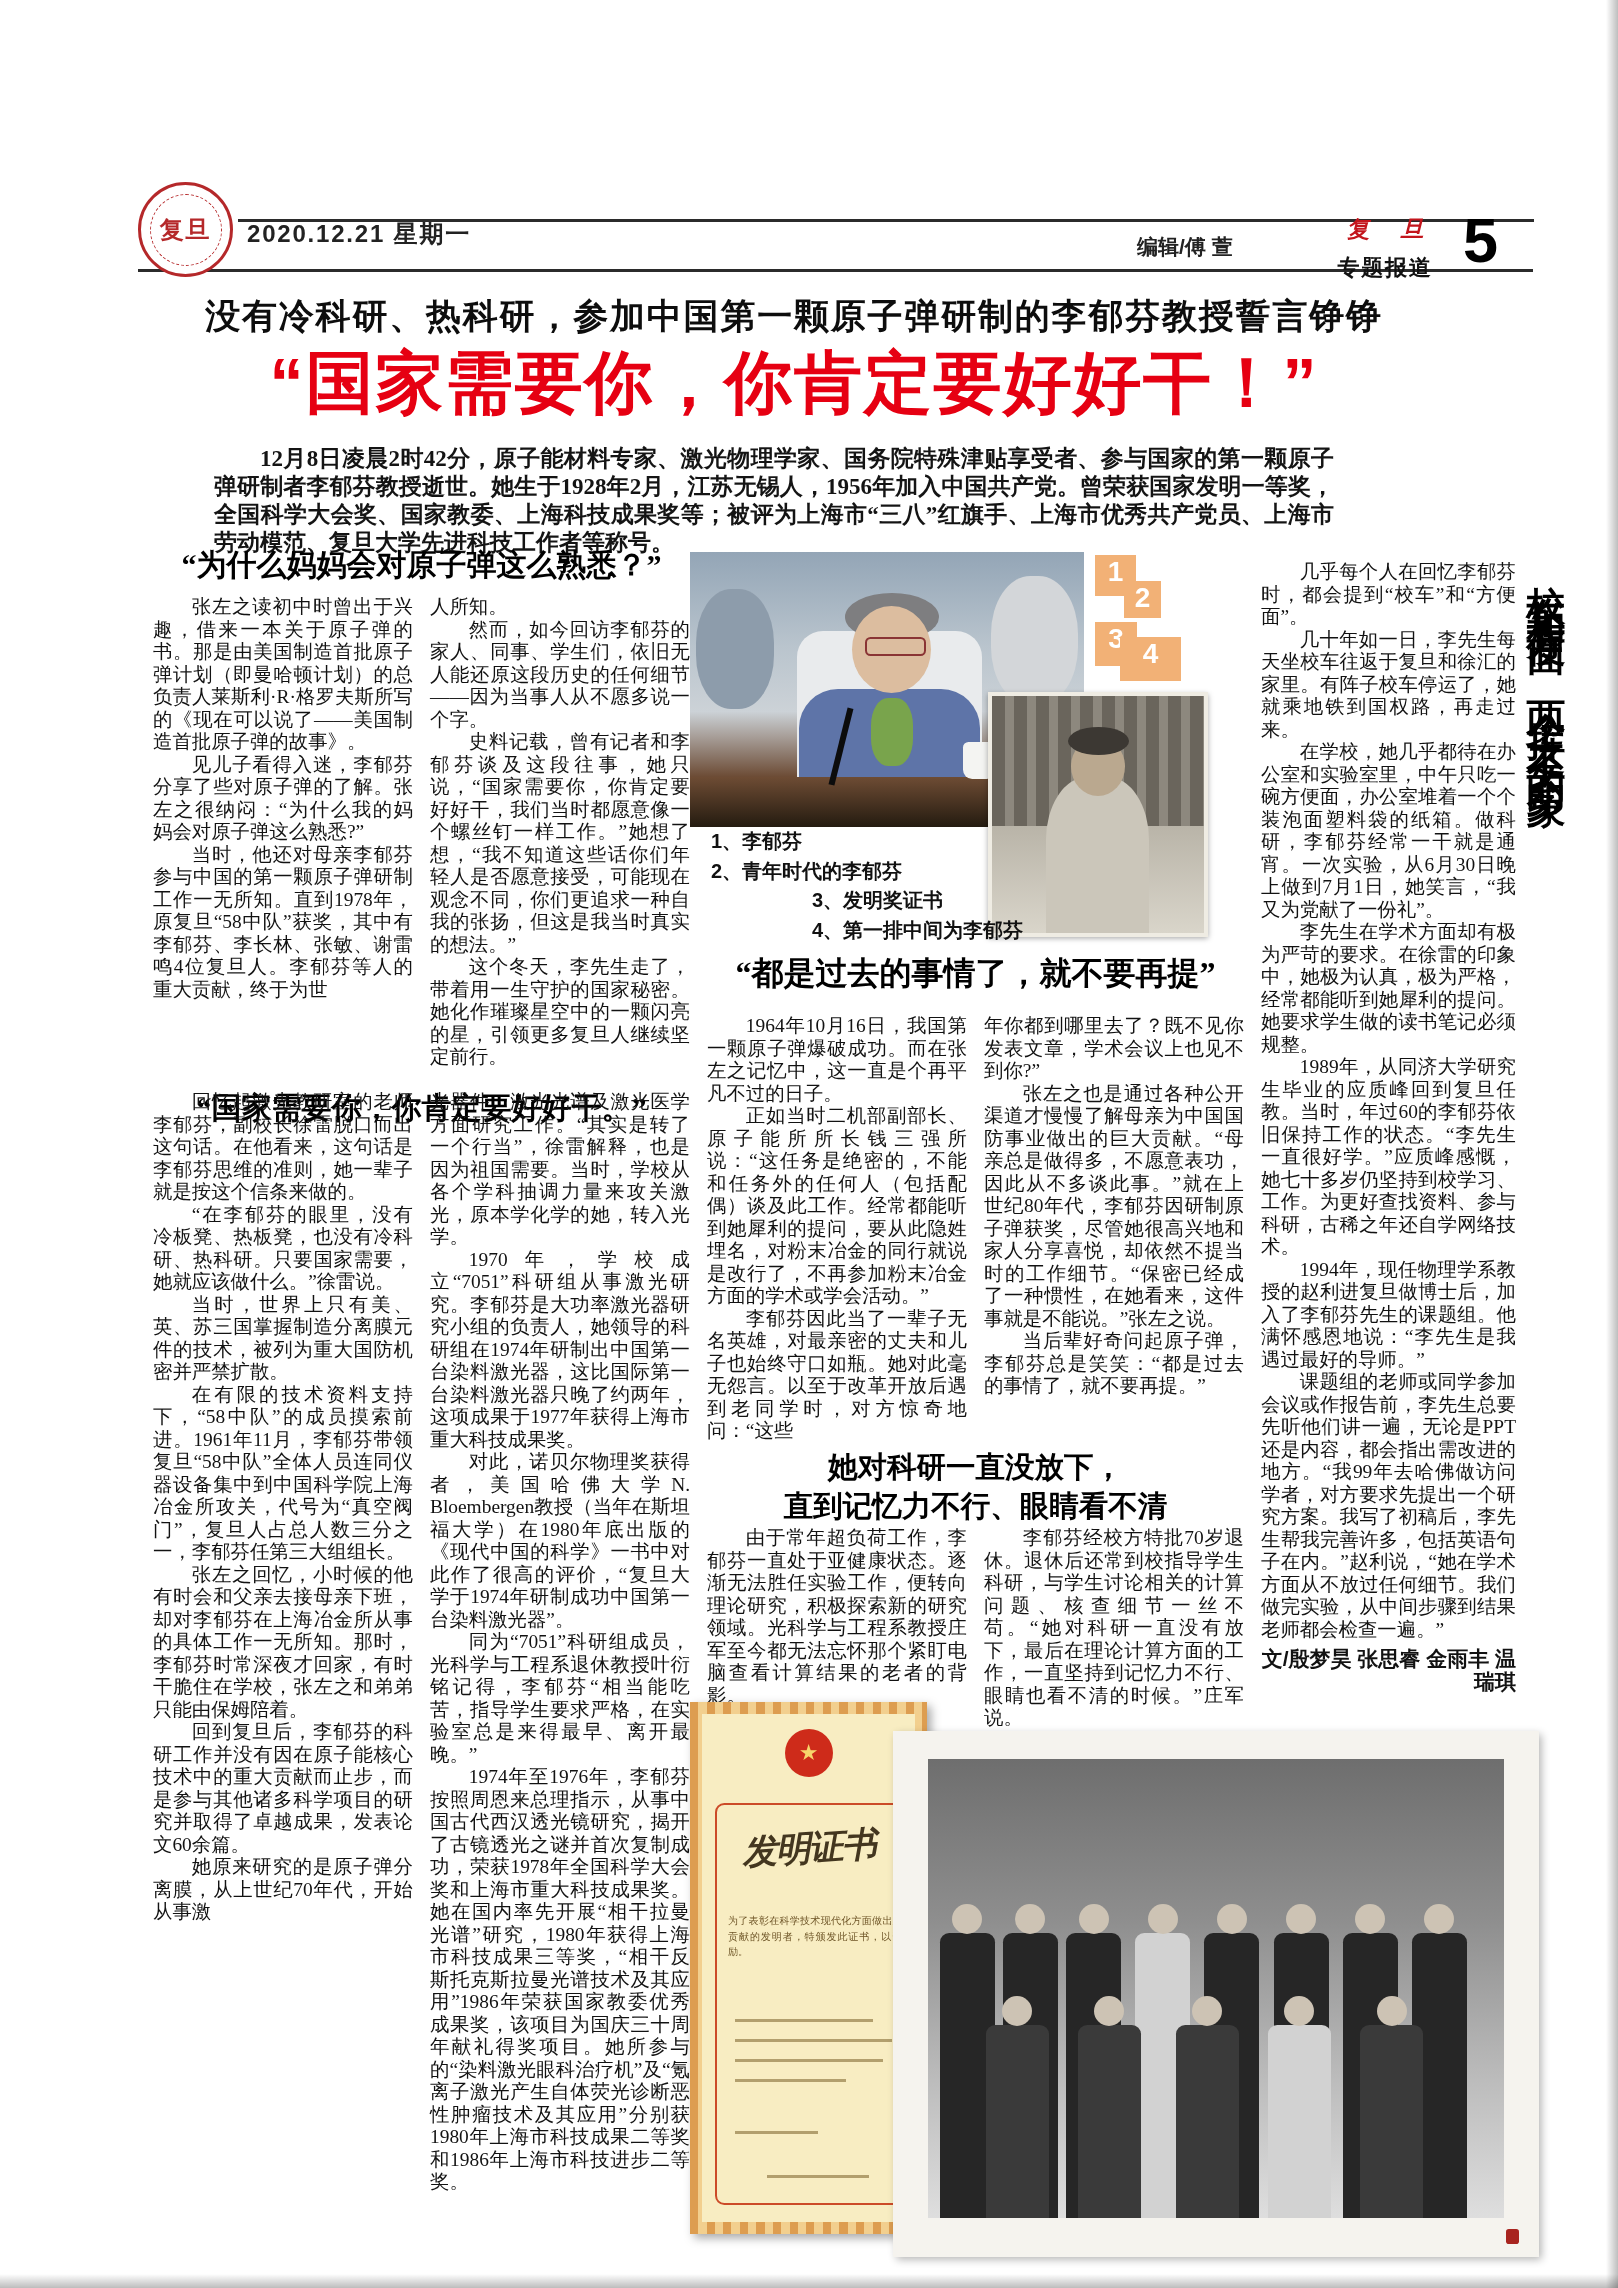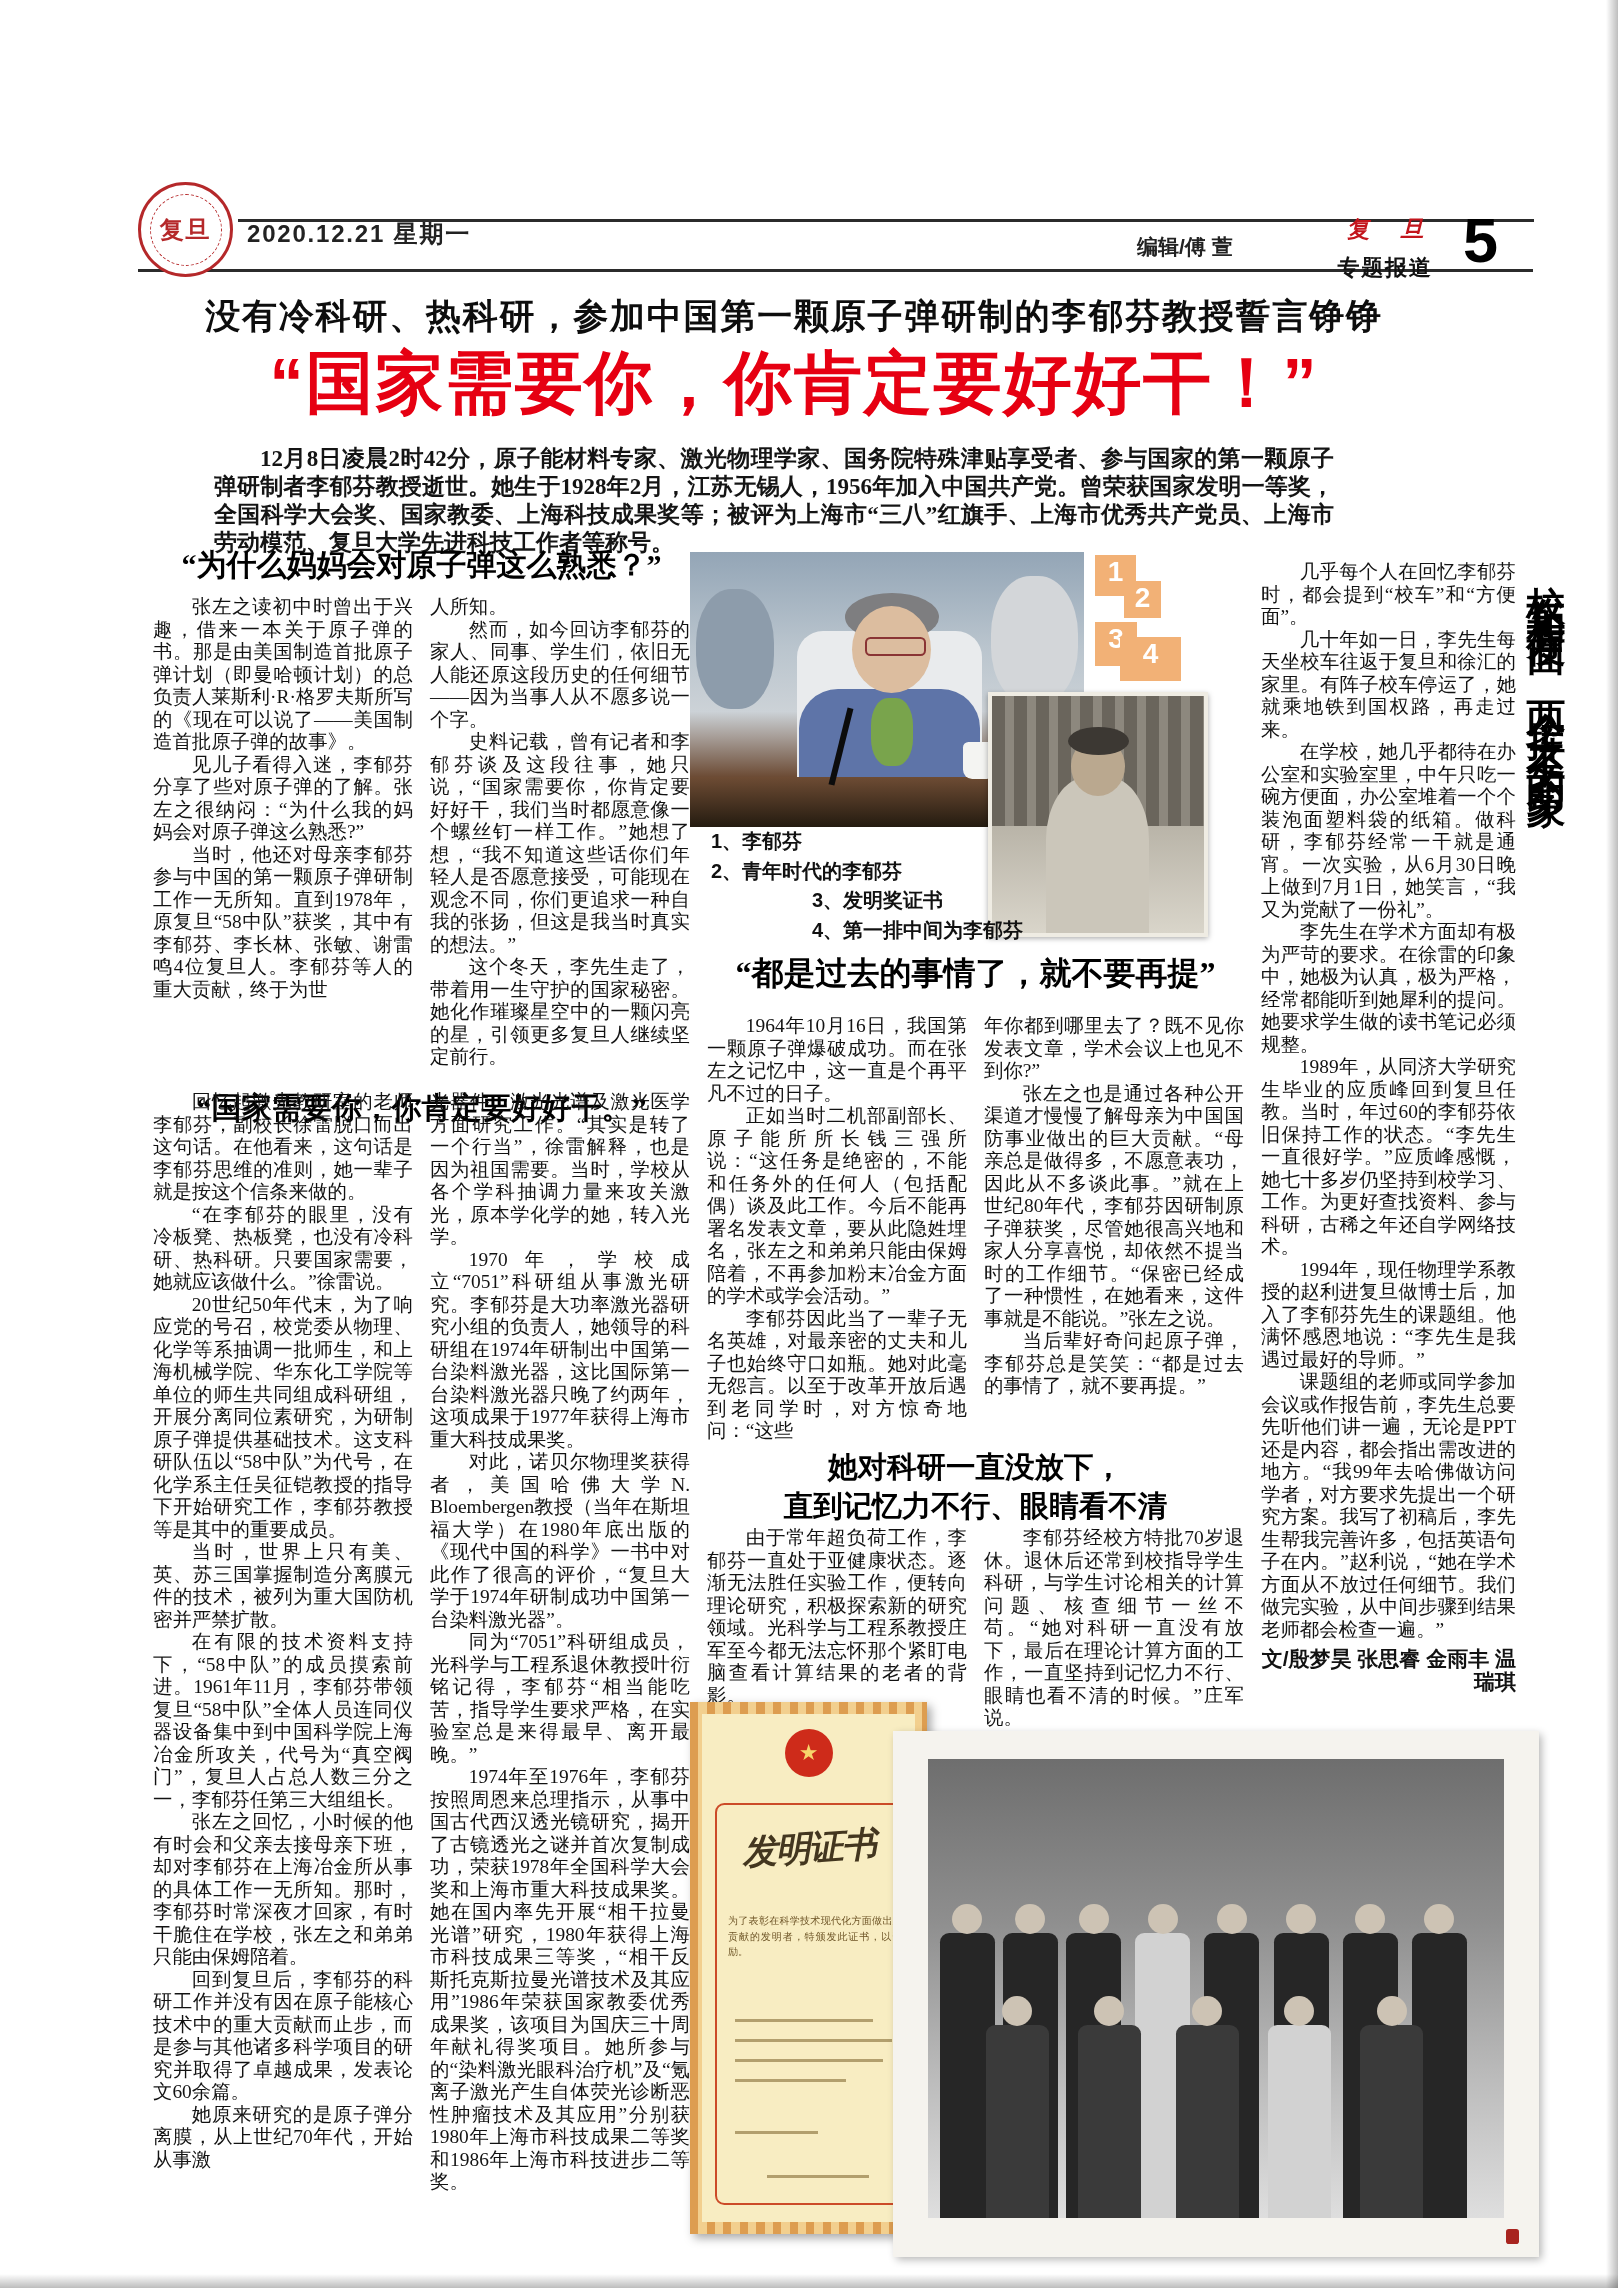--- a/index.html
+++ b/index.html
@@ -163,21 +163,20 @@
       <p>人所知。</p>
       <p>然而，如今回访李郁芬的家人、同事、学生们，依旧无人能还原这段历史的任何细节——因为当事人从不愿多说一个字。</p>
       <p>史料记载，曾有记者和李郁芬谈及这段往事，她只说，“国家需要你，你肯定要好好干，我们当时都愿意像一个螺丝钉一样工作。”她想了想，“我不知道这些话你们年轻人是否愿意接受，可能现在观念不同，你们更追求一种自我的张扬，但这是我当时真实的想法。”</p>
       <p>这个冬天，李先生走了，带着用一生守护的国家秘密。她化作璀璨星空中的一颗闪亮的星，引领更多复旦人继续坚定前行。</p>
     </div>
 
   <div class="abs sect-head h-b">“国家需要你，你肯定要好好干。”</div>
   <div class="abs col c-b1">
       <p>回忆起激光教研室的老师李郁芬，副校长徐雷脱口而出这句话。在他看来，这句话是李郁芬思维的准则，她一辈子就是按这个信条来做的。</p>
       <p>“在李郁芬的眼里，没有冷板凳、热板凳，也没有冷科研、热科研。只要国家需要，她就应该做什么。”徐雷说。</p>
-      <p>20世纪50年代末，为了响应党的号召，校党委从物理、化学等系抽调一批师生，和上海机械学院、华东化工学院等单位的师生共同组成科研组，开展分离同位素研究，为研制原子弹提供基础技术。这支科研队伍以“58中队”为代号，在化学系主任吴征铠教授的指导下开始研究工作，李郁芬教授等是其中的重要成员。</p>
       <p>当时，世界上只有美、英、苏三国掌握制造分离膜元件的技术，被列为重大国防机密并严禁扩散。</p>
       <p>在有限的技术资料支持下，“58中队”的成员摸索前进。1961年11月，李郁芬带领复旦“58中队”全体人员连同仪器设备集中到中国科学院上海冶金所攻关，代号为“真空阀门”，复旦人占总人数三分之一，李郁芬任第三大组组长。</p>
       <p>张左之回忆，小时候的他有时会和父亲去接母亲下班，却对李郁芬在上海冶金所从事的具体工作一无所知。那时，李郁芬时常深夜才回家，有时干脆住在学校，张左之和弟弟只能由保姆陪着。</p>
       <p>回到复旦后，李郁芬的科研工作并没有因在原子能核心技术中的重大贡献而止步，而是参与其他诸多科学项目的研究并取得了卓越成果，发表论文60余篇。</p>
       <p>她原来研究的是原子弹分离膜，从上世纪70年代，开始从事激</p>
     </div>
   <div class="abs col cont c-b2">
       <p>光器件、激光光谱及激光医学方面研究工作。“其实是转了一个行当”，徐雷解释，也是因为祖国需要。当时，学校从各个学科抽调力量来攻关激光，原本学化学的她，转入光学。</p>
       <p>1970年，学校成立“7051”科研组从事激光研究。李郁芬是大功率激光器研究小组的负责人，她领导的科研组在1974年研制出中国第一台染料激光器，这比国际第一台染料激光器只晚了约两年，这项成果于1977年获得上海市重大科技成果奖。</p>
       <p>对此，诺贝尔物理奖获得者，美国哈佛大学N. Bloembergen教授（当年在斯坦福大学）在1980年底出版的《现代中国的科学》一书中对此作了很高的评价，“复旦大学于1974年研制成功中国第一台染料激光器”。</p>
@@ -213,21 +212,21 @@
     <div>2、青年时代的李郁芬</div>
   </div>
   <div class="abs caption cap-b">
     <div>3、发明奖证书</div>
     <div>4、第一排中间为李郁芬</div>
   </div>
 
   <div class="abs sect-head h-c">“都是过去的事情了，就不要再提”</div>
   <div class="abs col c-c1">
       <p>1964年10月16日，我国第一颗原子弹爆破成功。而在张左之记忆中，这一直是个再平凡不过的日子。</p>
-      <p>正如当时二机部副部长、原子能所所长钱三强所说：“这任务是绝密的，不能和任务外的任何人（包括配偶）谈及此工作。今后不能再署名发表文章，要从此隐姓埋名，张左之和弟弟只能由保姆陪着，不再参加粉末冶金方面的学术或学会活动。”</p>
+      <p>正如当时二机部副部长、原子能所所长钱三强所说：“这任务是绝密的，不能和任务外的任何人（包括配偶）谈及此工作。经常都能听到她犀利的提问，要从此隐姓埋名，对粉末冶金的同行就说是改行了，不再参加粉末冶金方面的学术或学会活动。”</p>
       <p>李郁芬因此当了一辈子无名英雄，对最亲密的丈夫和儿子也始终守口如瓶。她对此毫无怨言。以至于改革开放后遇到老同学时，对方惊奇地问：“这些</p>
     </div>
   <div class="abs col cont c-c2">
       <p>年你都到哪里去了？既不见你发表文章，学术会议上也见不到你?”</p>
       <p>张左之也是通过各种公开渠道才慢慢了解母亲为中国国防事业做出的巨大贡献。“母亲总是做得多，不愿意表功，因此从不多谈此事。”就在上世纪80年代，李郁芬因研制原子弹获奖，尽管她很高兴地和家人分享喜悦，却依然不提当时的工作细节。“保密已经成了一种惯性，在她看来，这件事就是不能说。”张左之说。</p>
       <p>当后辈好奇问起原子弹，李郁芬总是笑笑：“都是过去的事情了，就不要再提。”</p>
     </div>
 
   <div class="abs sect-head h-d">
     <div>她对科研一直没放下，</div>

